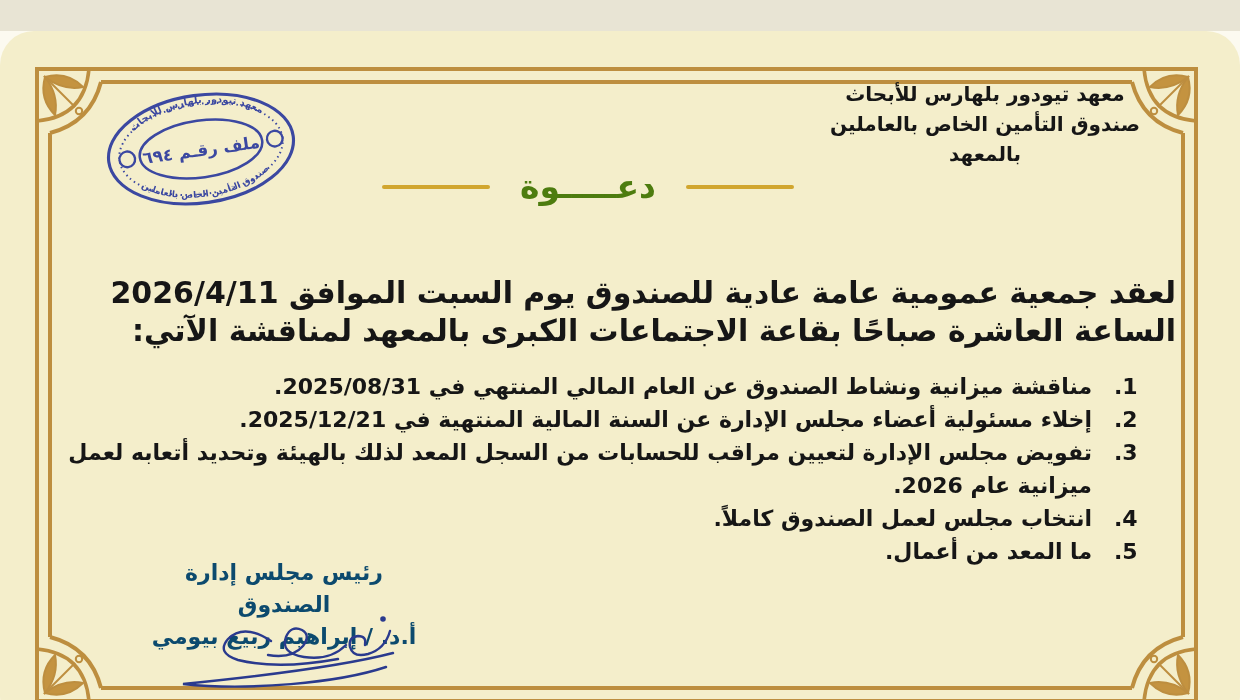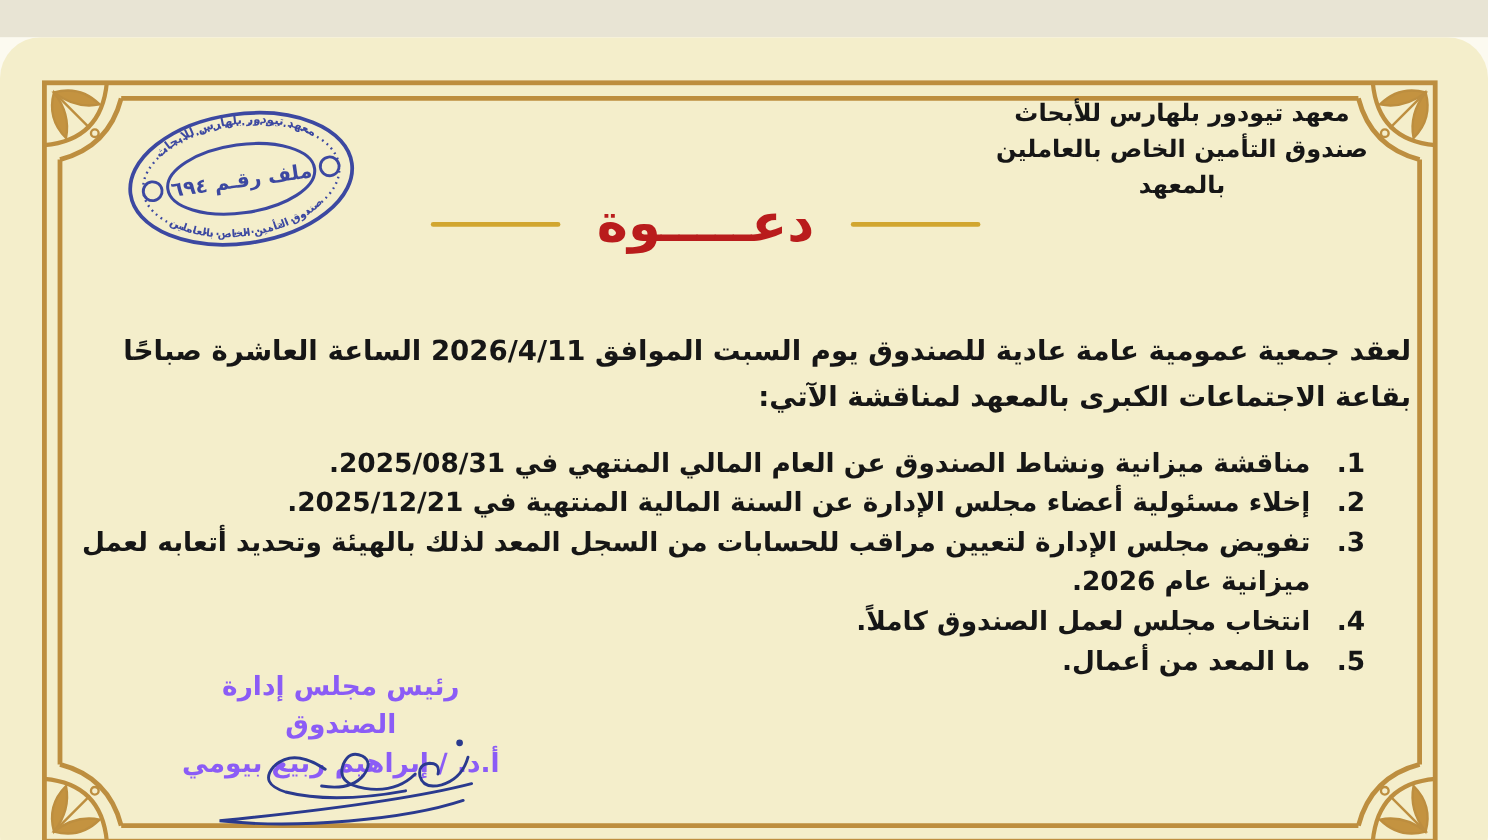--- a/index.html
+++ b/index.html
@@ -12,33 +12,33 @@
   .header{position:absolute;top:48px;right:85px;width:340px;text-align:center;
           direction:rtl;font-weight:bold;font-size:20px;line-height:30px;color:#161616;}
   
   .stampwrap{position:absolute;left:103px;top:58px;width:196px;height:120px;
              transform:rotate(-8deg);opacity:.93;}
   
   .titlerow{position:absolute;top:124px;left:0;width:100%;height:64px;
             display:flex;align-items:center;justify-content:center;gap:30px;
             transform:translateX(-32px);}
   .goldline{width:108px;height:4px;background:#d1a62f;border-radius:2px;}
-  .doc-title{font-size:44px;font-weight:bold;color:#b91c1c;direction:rtl;line-height:60px;}
+  .doc-title{font-size:33px;font-weight:bold;color:#4d7c0f;direction:rtl;line-height:60px;}
   
   .intro{position:absolute;top:243px;right:64px;left:58px;direction:rtl;text-align:right;
-         font-size:23px;line-height:38px;font-weight:bold;color:#161616;}
+         font-size:30px;line-height:38px;font-weight:bold;color:#161616;}
   
   .agenda{position:absolute;top:339px;right:100px;left:60px;direction:rtl;
           margin:0;padding:0;list-style:none;}
   .agenda li{display:flex;gap:22px;font-size:22px;line-height:33px;
              font-weight:bold;color:#161616;}
   .agenda .num{min-width:26px;text-align:left;}
   
   .sigblock{position:absolute;top:526px;left:148px;width:272px;text-align:center;
-            direction:rtl;font-weight:bold;font-size:22px;line-height:32px;color:#8b5cf6;}
+            direction:rtl;font-weight:bold;font-size:22px;line-height:32px;color:#0c4a6e;}
   .sigimg{position:absolute;left:128px;top:580px;width:290px;height:78px;}
 </style>
 </head>
 <body>
 
 <div id="page">
   <div id="panel"></div>
 
   <svg id="frame" viewBox="0 0 1240 700">
     <g stroke="#bd8e3f" stroke-width="4" fill="none">

